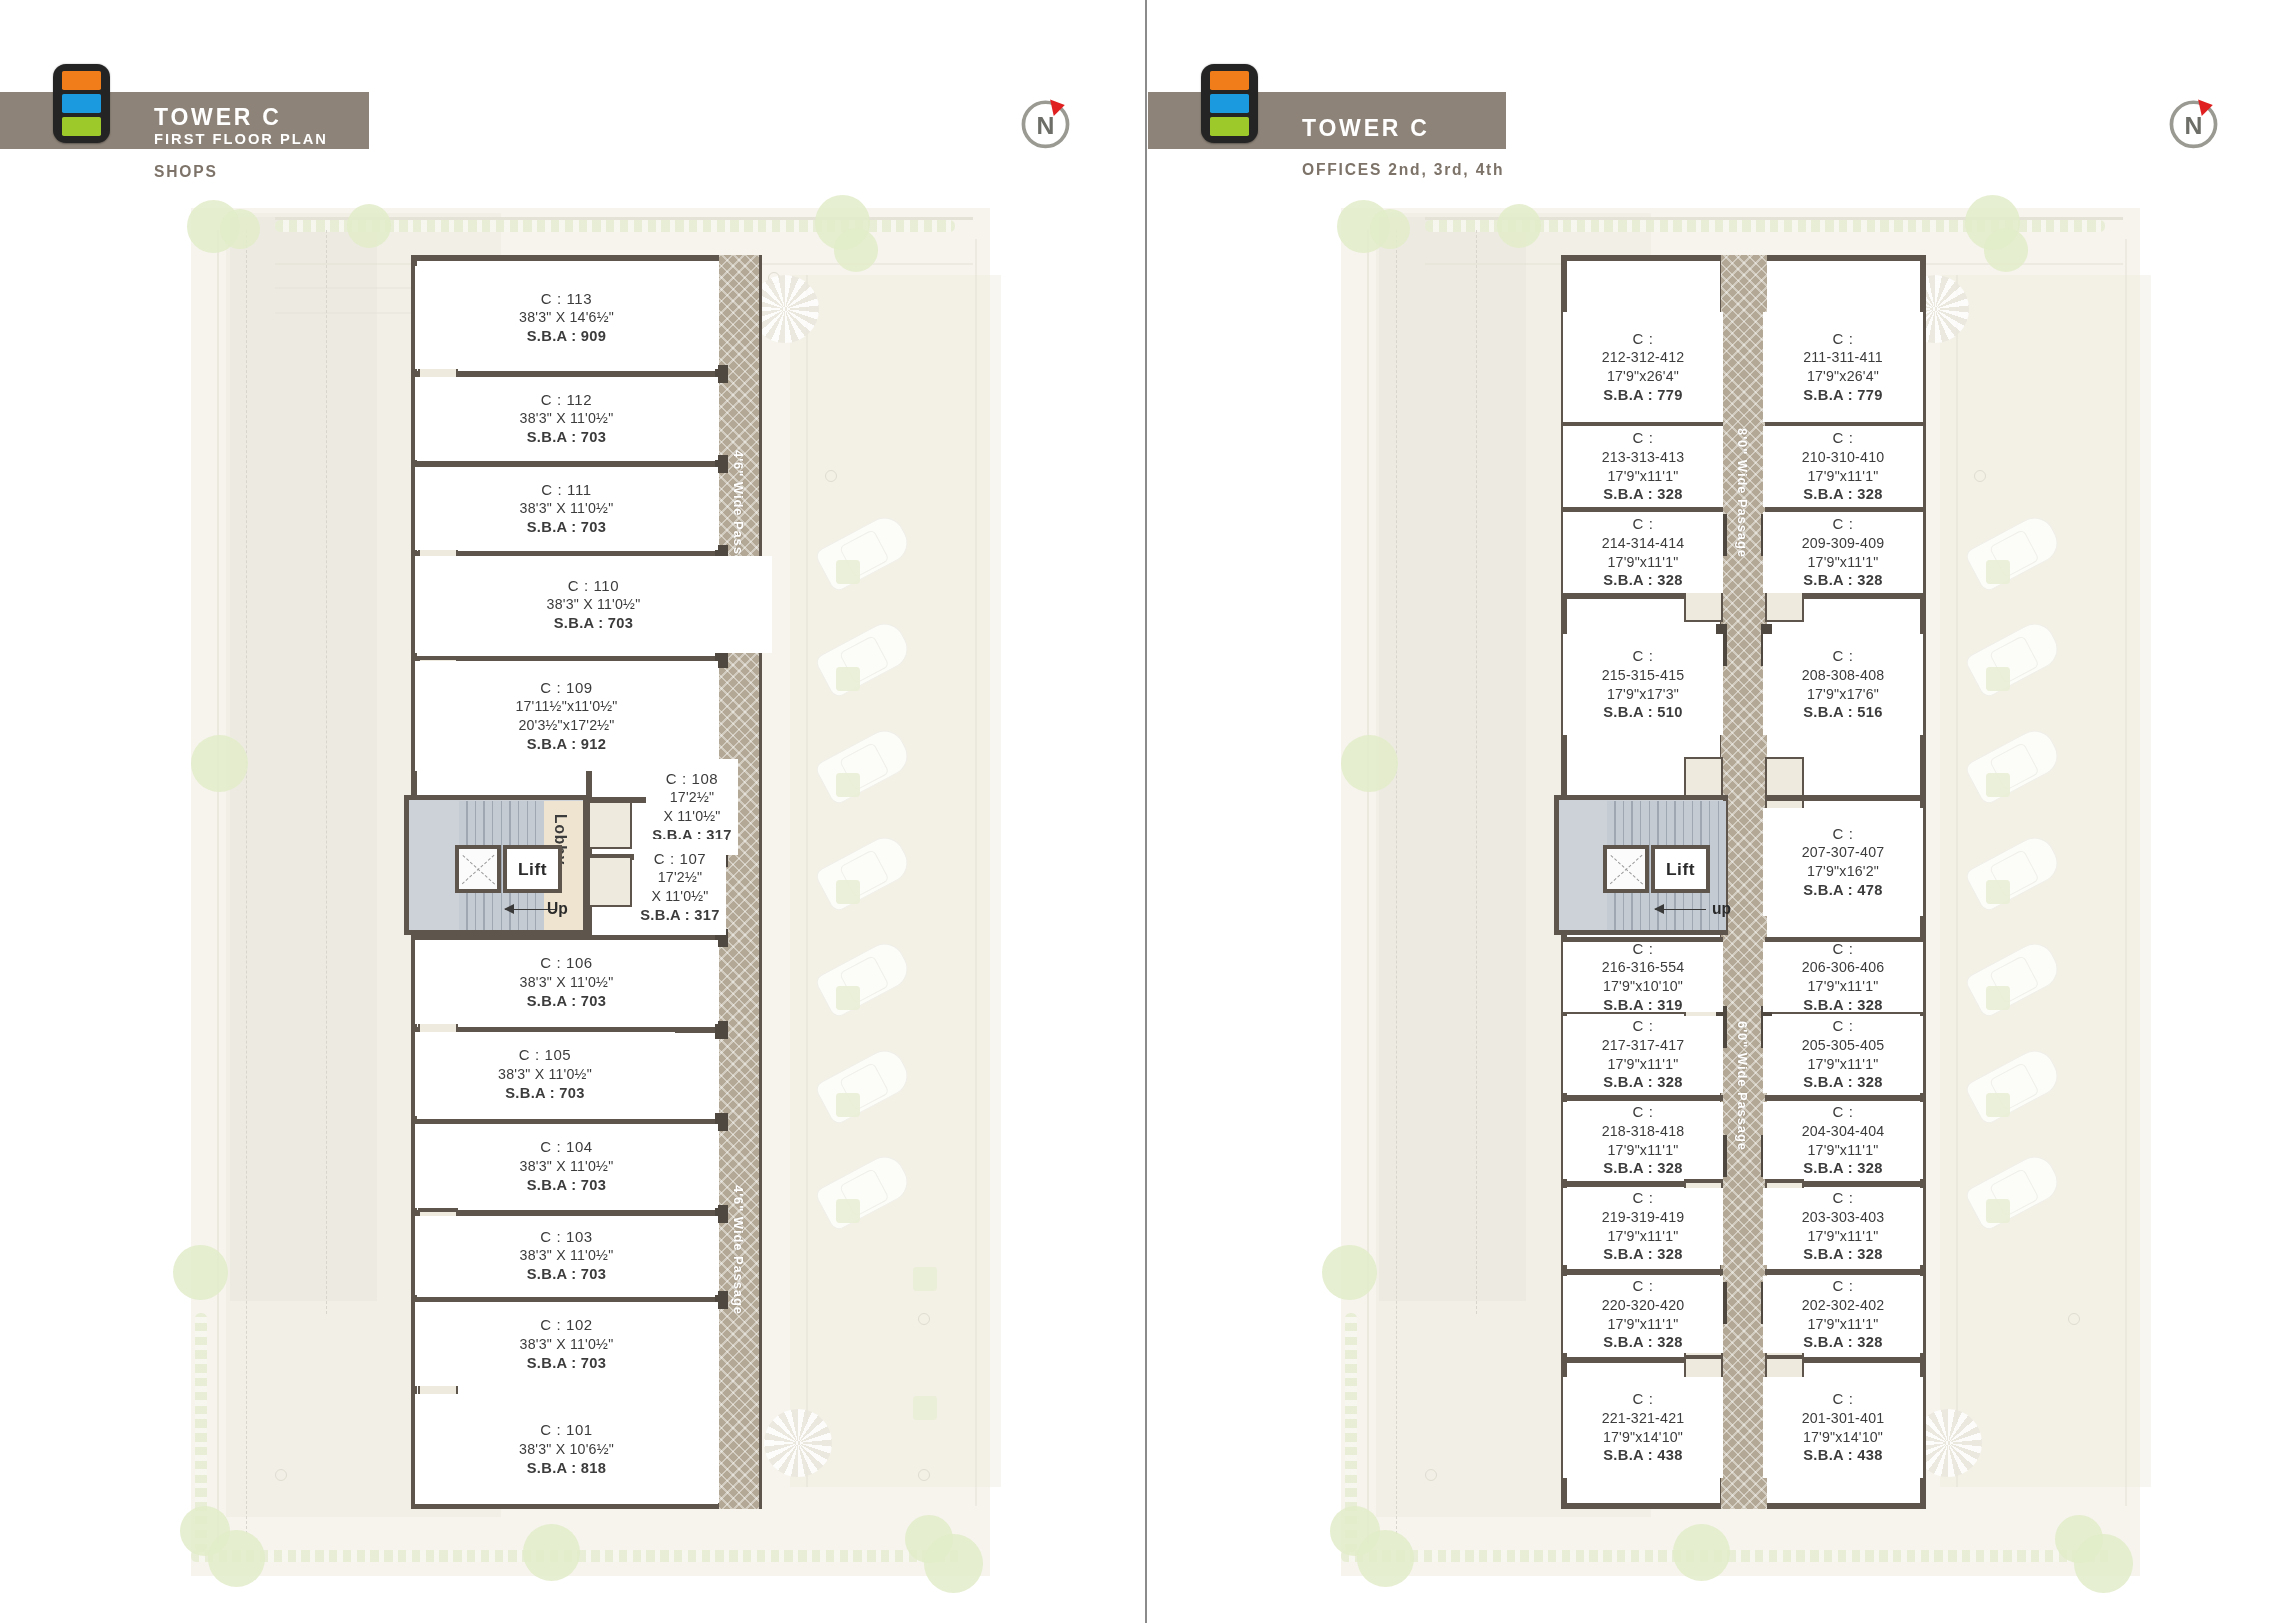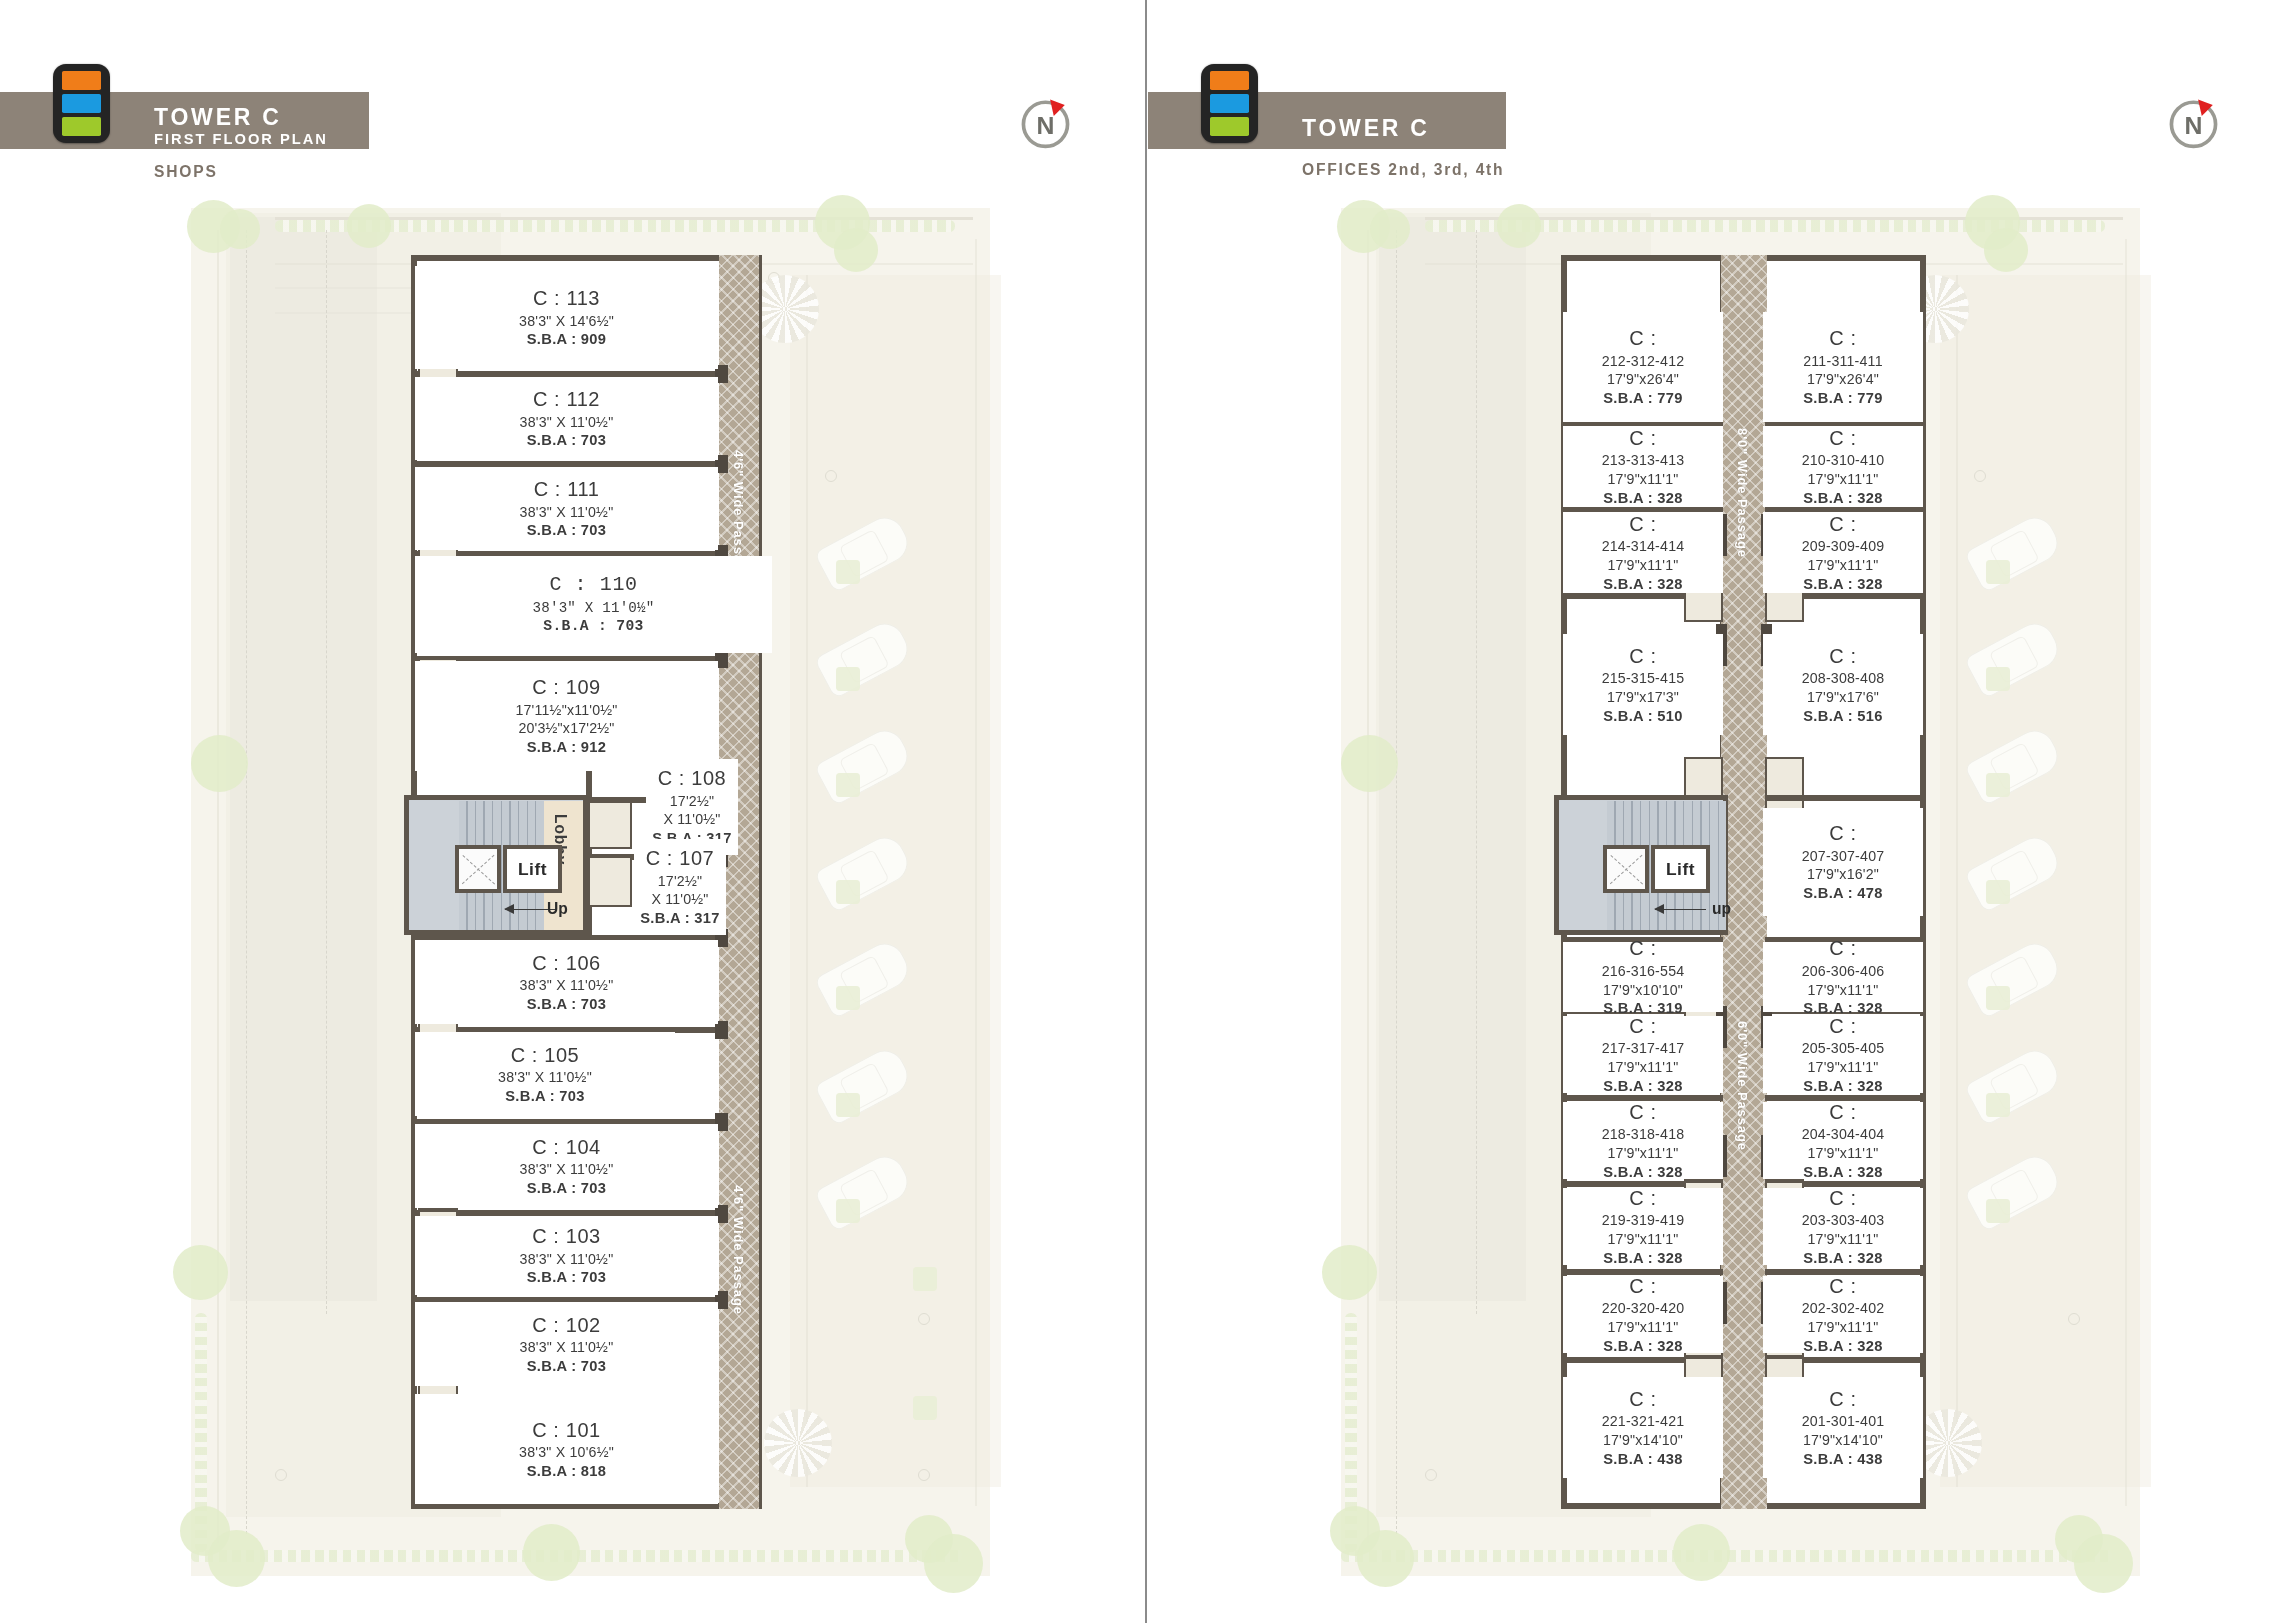--- a/index.html
+++ b/index.html
@@ -71,21 +71,21 @@
         box-sizing:border-box;}
   .unit{position:absolute;box-sizing:border-box;background:#ffffff;
         display:flex;align-items:center;justify-content:center;text-align:center;}
   .wallH{position:absolute;background:#5e564c;height:6.4px;}
   .wallV{position:absolute;background:#5e564c;width:6.4px;}
   .col{position:absolute;background:#4f4840;}
   .door{position:absolute;background:#eeeade;border:2.8px solid #5e564c;
         box-sizing:border-box;}
 
   .ulbl{line-height:1.32;color:#3c3c3c;}
-  .ulbl .ln1{font-size:20px;letter-spacing:0.6px;text-align:center;}
+  .ulbl .ln1{font-size:15px;letter-spacing:0.6px;text-align:center;}
   .ulbl .ln2{font-size:14.2px;letter-spacing:0.2px;}
   .ulbl .ln3{font-size:14.7px;font-weight:bold;letter-spacing:0.3px;}
 
   
   .passage{position:absolute;
     background-color:#b3a795;
     background-image:
       repeating-linear-gradient(45deg, rgba(255,255,255,.42) 0 1.8px, transparent 1.8px 8.3px),
       repeating-linear-gradient(-45deg, rgba(255,255,255,.42) 0 1.8px, transparent 1.8px 8.3px);}
   .passage-lbl{position:absolute;color:#ffffff;font-size:13px;font-weight:bold;
@@ -253,21 +253,21 @@
   <div class="unit ulbl" style="left:415px;top:377px;width:303px;height:83px;flex-direction:column;">
     <div class="ln1">C : 112</div>
     <div class="ln2">38'3" X 11'0½"</div>
     <div class="ln3">S.B.A : 703</div>
   </div>
   <div class="unit ulbl" style="left:415px;top:467px;width:303px;height:83px;flex-direction:column;">
     <div class="ln1">C : 111</div>
     <div class="ln2">38'3" X 11'0½"</div>
     <div class="ln3">S.B.A : 703</div>
   </div>
-  <div class="unit ulbl" style="left:415px;top:556px;width:357px;height:97px;flex-direction:column;font-family:Liberation Mono, monospace;">
+  <div class="unit ulbl" style="left:415px;top:556px;width:357px;height:97px;flex-direction:column;">
     <div class="ln1">C : 110</div>
     <div class="ln2">38'3" X 11'0½"</div>
     <div class="ln3">S.B.A : 703</div>
   </div>
   <div class="unit ulbl" style="left:415px;top:661px;width:303px;height:110px;flex-direction:column;">
     <div class="ln1">C : 109</div>
     <div class="ln2">17'11½"x11'0½"</div>
     <div class="ln2">20'3½"x17'2½"</div>
     <div class="ln3">S.B.A : 912</div>
   </div>

